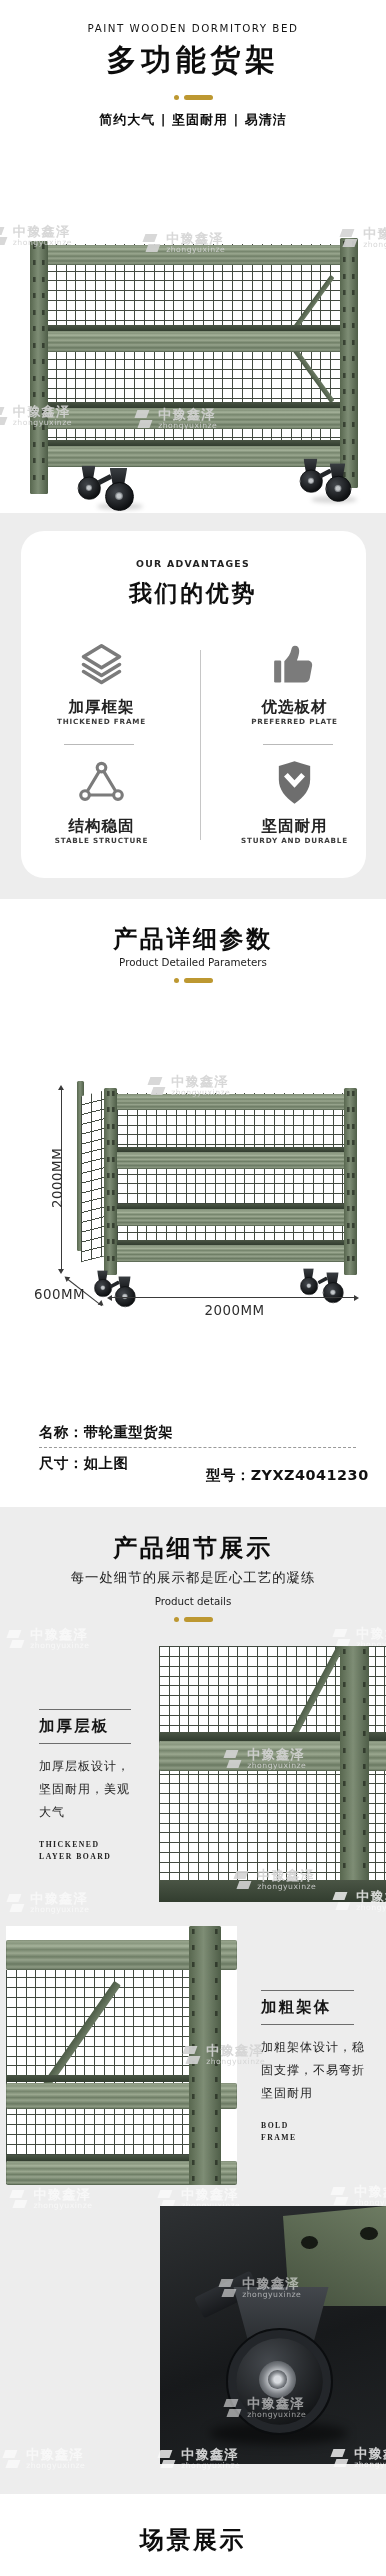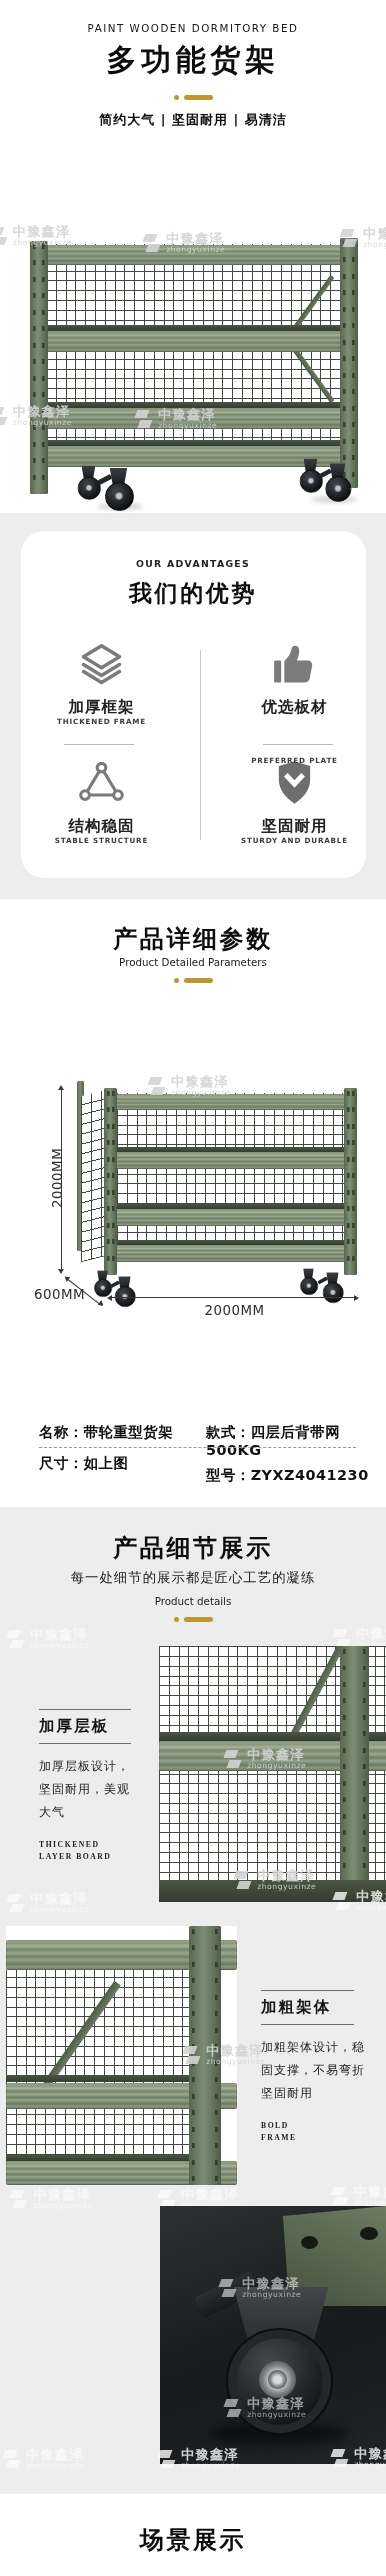--- a/index.html
+++ b/index.html
@@ -233,21 +233,21 @@
   <div class="adv-icon" style="left:271px;top:759px;">
     <svg viewBox="0 0 120 120" width="47" height="47">
       <path d="M20 18 L60 6 L100 18 L100 52 C100 80 83 98 60 114 C37 98 20 80 20 52 Z" fill="#6e6e6e"></path>
       <path d="M38 40 L60 64 L82 40" fill="none" stroke="#ffffff" stroke-width="13"></path>
     </svg>
   </div>
 
   <div class="adv-label" style="left:37px;top:697px;">加厚框架</div>
   <div class="adv-en" style="left:37px;top:717px;">THICKENED FRAME</div>
   <div class="adv-label" style="left:230px;top:697px;">优选板材</div>
-  <div class="adv-en" style="left:230px;top:756px;">PREFERRED PLATE</div>
+  <div class="adv-en" style="left:230px;top:717px;">PREFERRED PLATE</div>
   <div class="adv-label" style="left:37px;top:816px;">结构稳固</div>
   <div class="adv-en" style="left:37px;top:836px;">STABLE STRUCTURE</div>
   <div class="adv-label" style="left:230px;top:816px;">坚固耐用</div>
   <div class="adv-en" style="left:230px;top:836px;">STURDY AND DURABLE</div>
 
   <div class="adv-hline" style="left:64px;top:744px;"></div>
   <div class="adv-hline" style="left:263px;top:744px;"></div>
   <div class="adv-vline" style="left:200px;top:650px;height:190px;"></div>
 
   <div class="abs ctr sec-title" style="top:923px;">产品详细参数</div>
@@ -317,21 +317,20 @@
   <div class="dim-head" style="left:64px;top:1275px;border-top:3.1px solid transparent;border-bottom:3.1px solid transparent;border-right:5.7px solid #3a3a3a;transform:rotate(38deg);"></div>
   <div class="dim-head" style="left:99px;top:1301px;border-top:3.1px solid transparent;border-bottom:3.1px solid transparent;border-left:5.7px solid #3a3a3a;transform:rotate(38deg);"></div>
   <div class="dim-label" style="left:34px;top:1287px;">600MM</div>
 
   <div class="dim-line" style="left:111px;top:1297px;width:244px;height:1px;"></div>
   <div class="dim-head" style="left:107px;top:1295px;border-top:3.1px solid transparent;border-bottom:3.1px solid transparent;border-right:5.7px solid #3a3a3a;"></div>
   <div class="dim-head" style="left:354px;top:1295px;border-top:3.1px solid transparent;border-bottom:3.1px solid transparent;border-left:5.7px solid #3a3a3a;"></div>
   <div class="dim-label" style="left:196px;top:1303px;width:77px;text-align:center;">2000MM</div>
 
   <div class="spec-cell" style="left:39px;top:1423px;">名称：带轮重型货架</div>
-  <div class="spec-cell" style="left:206px;top:1423px;">款式：四层后背带网 500KG</div>
   <div class="spec-dash" style="top:1447px;"></div>
   <div class="spec-cell" style="left:39px;top:1454px;">尺寸：如上图</div>
   <div class="spec-cell" style="left:206px;top:1466px;">型号：ZYXZ4041230</div>
 
   <div class="gray-band" style="top:1507px;height:987px;"></div>
   <div class="abs ctr sec-title" style="top:1532px;">产品细节展示</div>
   <div class="abs ctr det-sub" style="top:1569px;">每一处细节的展示都是匠心工艺的凝练</div>
   <div class="abs ctr sec-sub" style="top:1595px;">Product details</div>
   <div class="abs gold-divider" style="left:174px;top:1617px;">
     <span class="gold-dot"></span>

